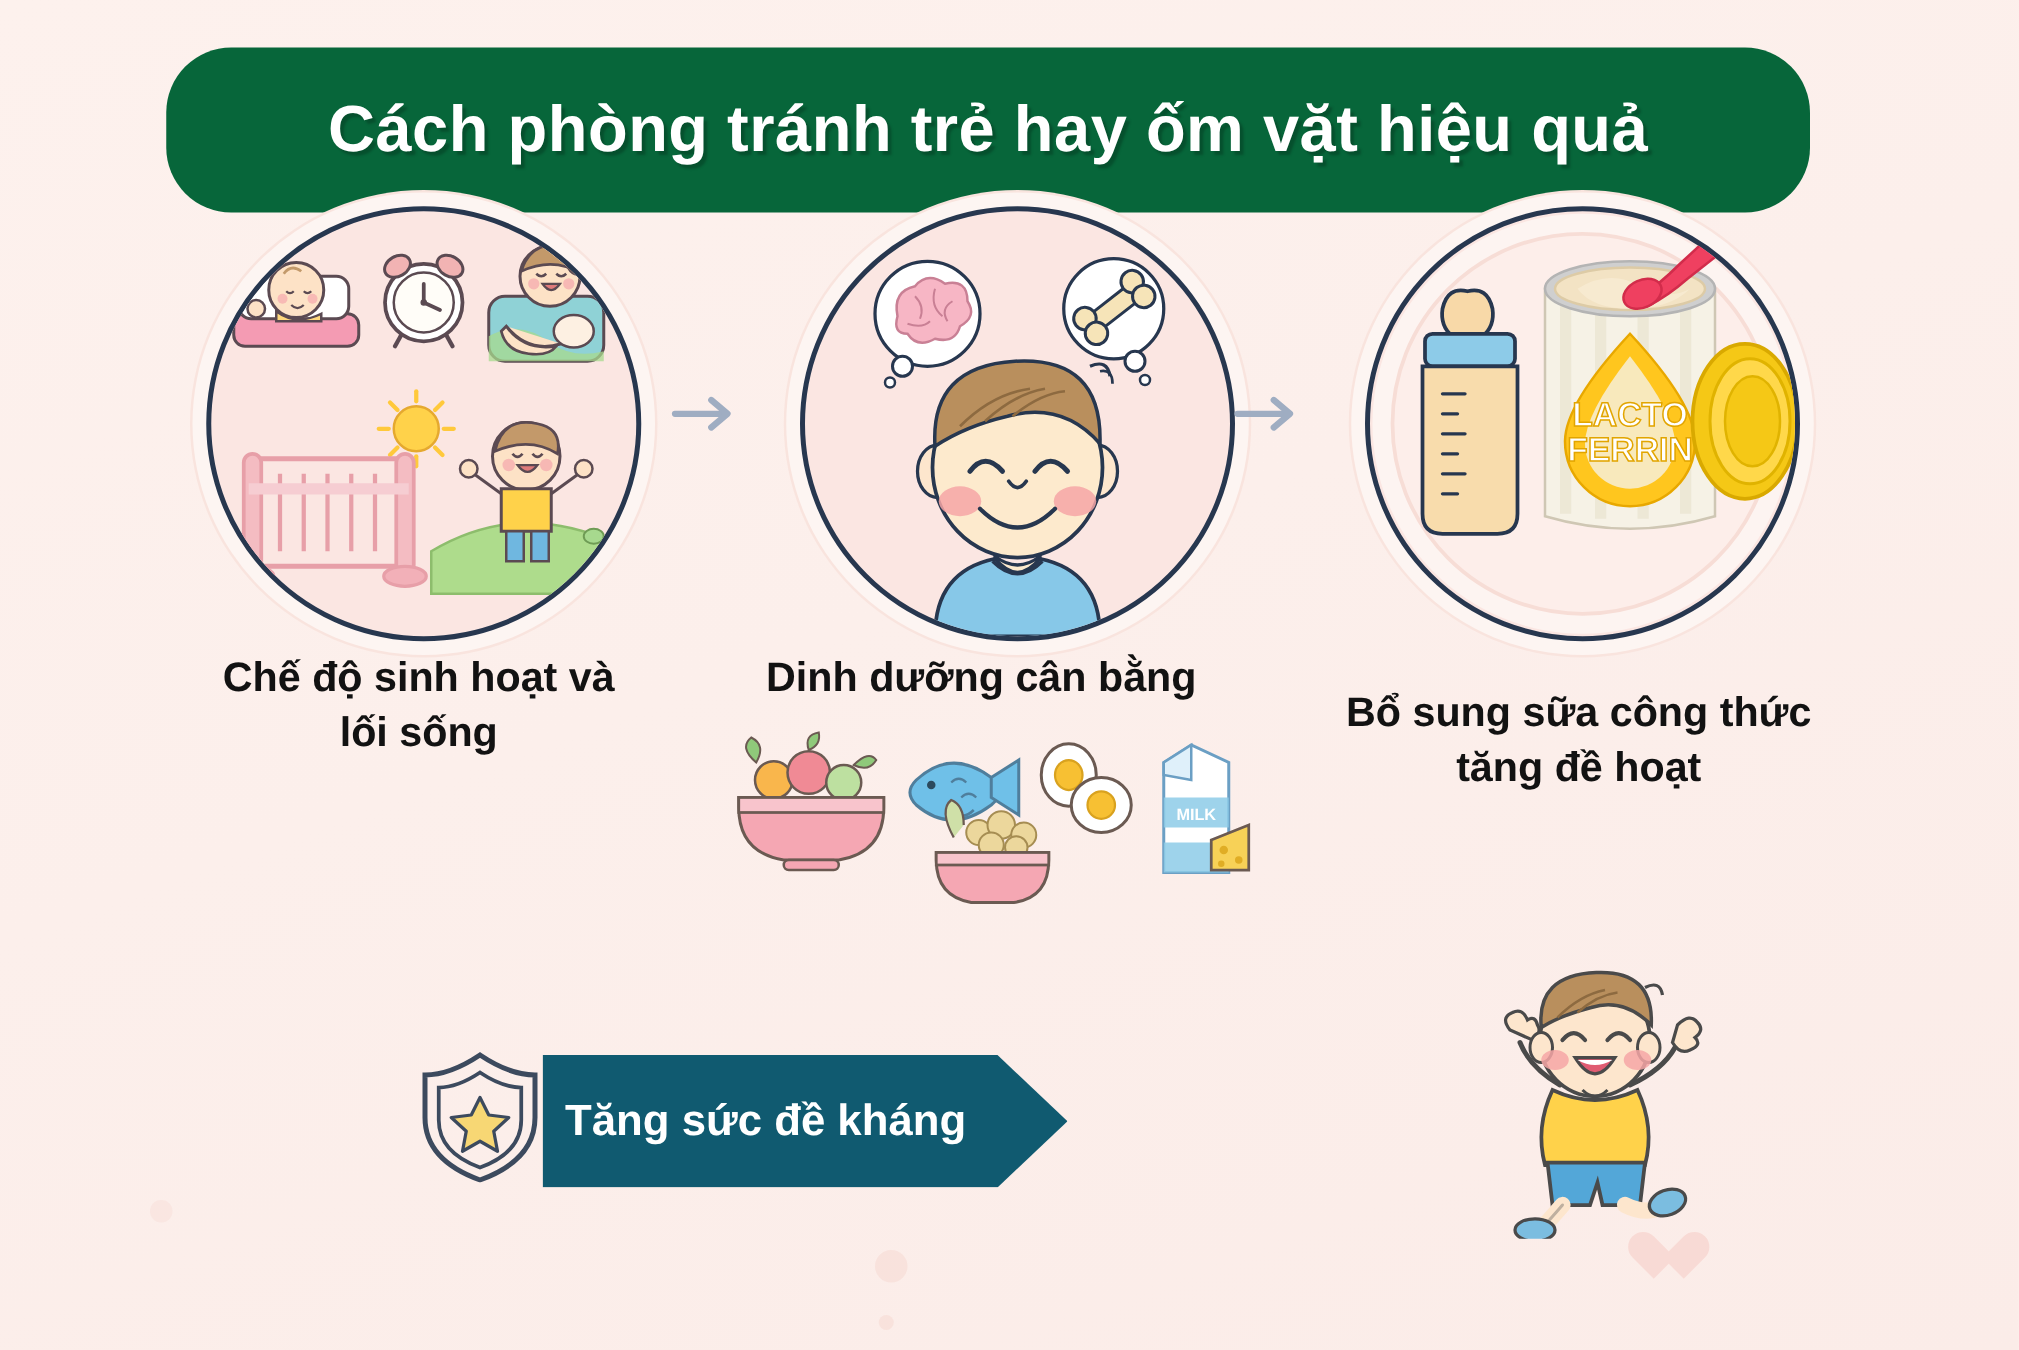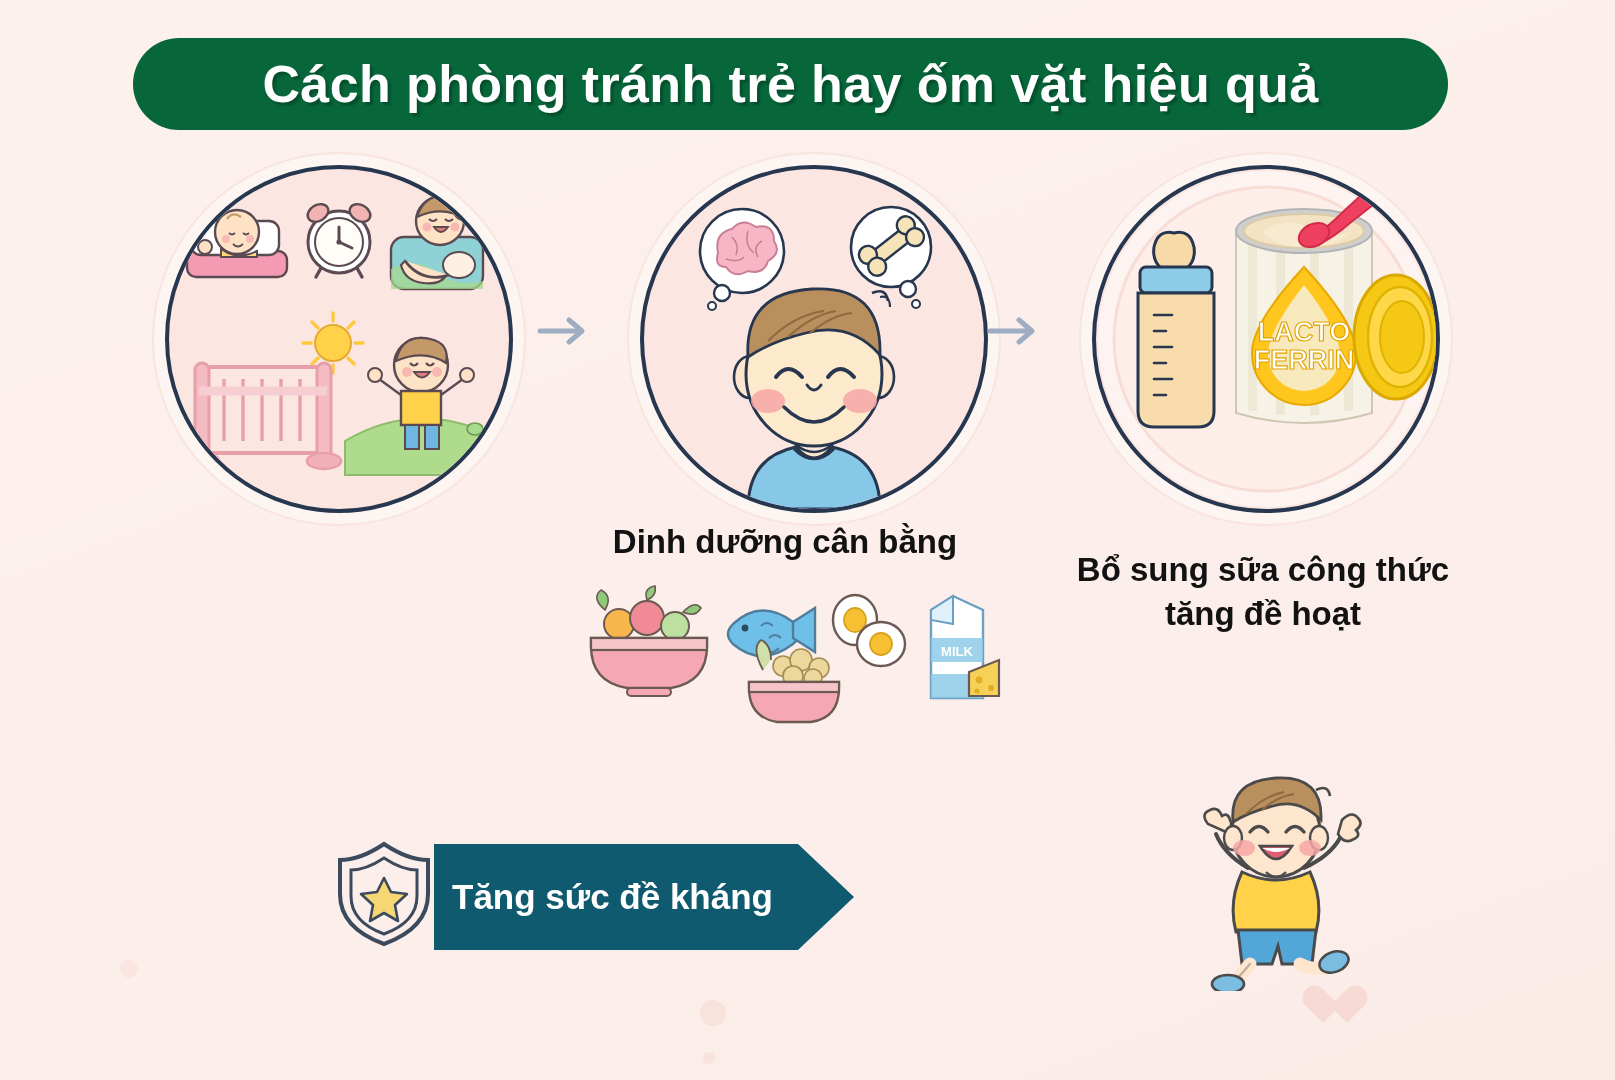--- a/index.html
+++ b/index.html
@@ -40,21 +40,21 @@
   }
   .bg-heart::before { left: 20px; transform: rotate(-45deg); transform-origin: 0 100%; }
   .bg-heart::after  { left: 20px; transform: rotate(45deg);  transform-origin: 100% 100%; }
 
   
   .title-banner {
     position: absolute;
     left: 133px;
     top: 38px;
     width: 1315px;
-    height: 92px;
+    height: 132px;
     background: #07663a;
     border-radius: 52px;
     display: flex;
     align-items: center;
     justify-content: center;
     box-sizing: border-box;
   }
   .title-text {
     color: #ffffff;
     font-size: 52px;
@@ -396,20 +396,24 @@
 
         <g>
           <ellipse cx="300" cy="168" rx="42" ry="62" fill="#f5c816" stroke="#d9a900" stroke-width="3"></ellipse>
           <ellipse cx="304" cy="168" rx="32" ry="50" fill="#ffd84a" stroke="#e0b300" stroke-width="2.4"></ellipse>
           <ellipse cx="306" cy="168" rx="22" ry="36" fill="#f5c816" stroke="#e0b300" stroke-width="2"></ellipse>
         </g>
       </svg>
     </div>
   </div>
 
+  <div class="step-label label-1">
+    <div>Chế độ sinh hoạt và</div>
+    <div>lối sống</div>
+  </div>
   <div class="step-label label-2">
     <div>Dinh dưỡng cân bằng</div>
   </div>
   <div class="step-label label-3">
     <div>Bổ sung sữa công thức</div>
     <div>tăng đề hoạt</div>
   </div>
 
   <div class="food-strip">
     <svg viewBox="0 0 440 160" width="440" height="160">

